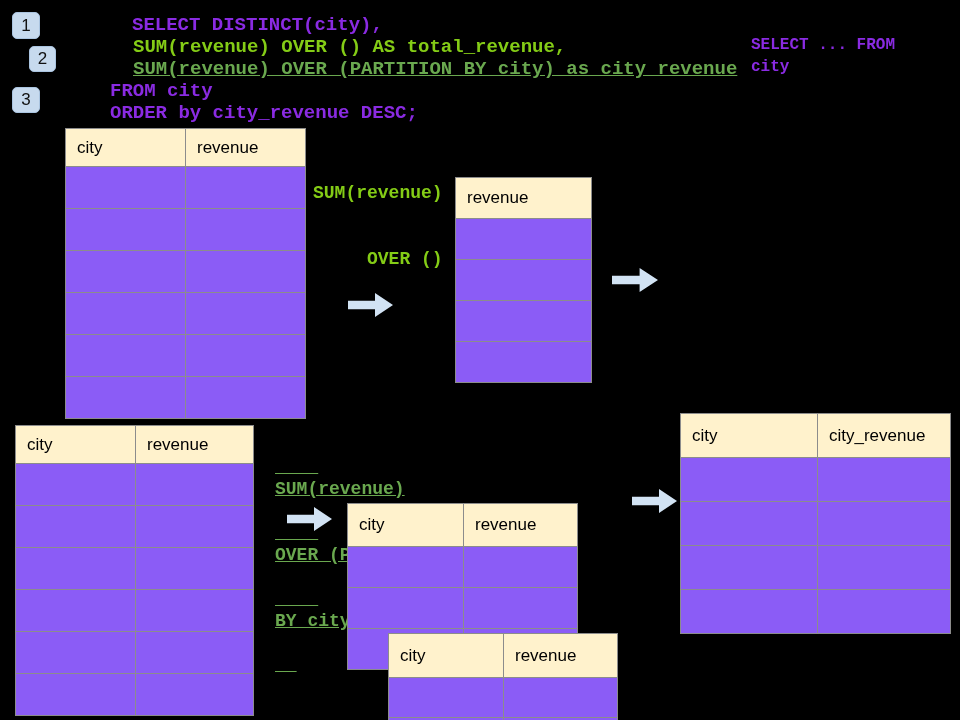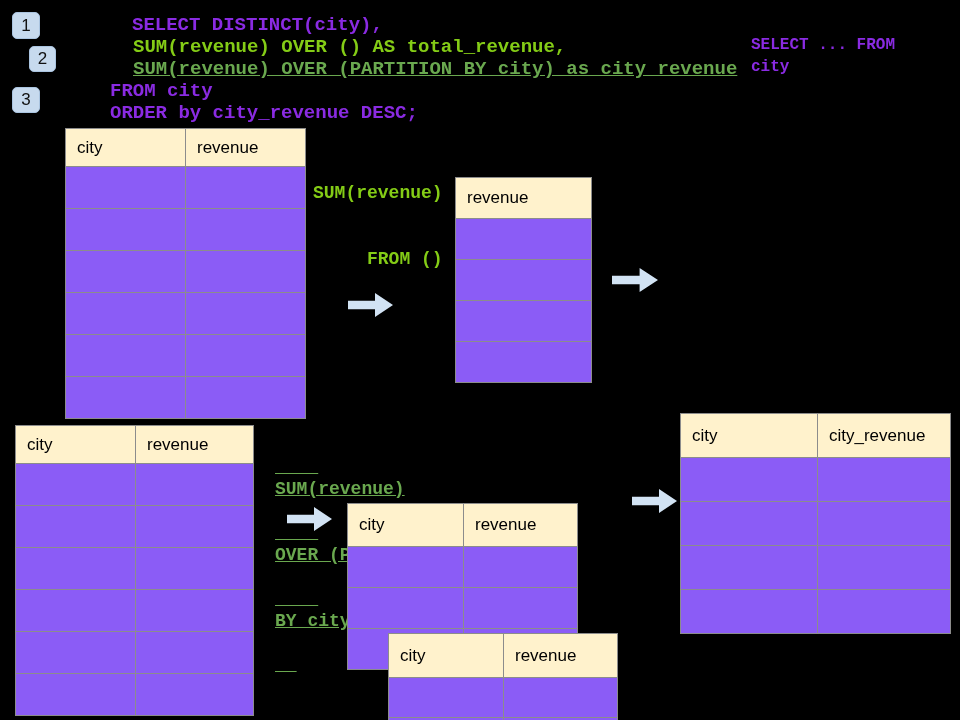--- a/index.html
+++ b/index.html
@@ -68,21 +68,21 @@
   <div class="codeline red" id="l2">SUM(revenue) OVER () AS total_revenue,</div>
   <div class="codeline green" id="l3">SUM(revenue) OVER (PARTITION BY city) as city_revenue</div>
   <div class="codeline purple" id="l4">FROM city</div>
   <div class="codeline small purple" id="s1">SELECT ... FROM</div>
 
   <div class="codeline purple" id="l5">ORDER by city_revenue DESC;</div>
   <div class="codeline small purple" id="s2">city</div>
 
   <div class="ann red" id="ann-total">
     <div>SUM(revenue)</div>
-    <div>FROM ()</div>
+    <div>OVER ()</div>
   </div>
 
   <div class="ann green" id="ann-partition">
     <div>SUM(revenue)</div>
     <div>OVER (PARTITION</div>
     <div>BY city)</div>
   </div>
 
   <table class="dtable" id="t1">
     <colgroup>

